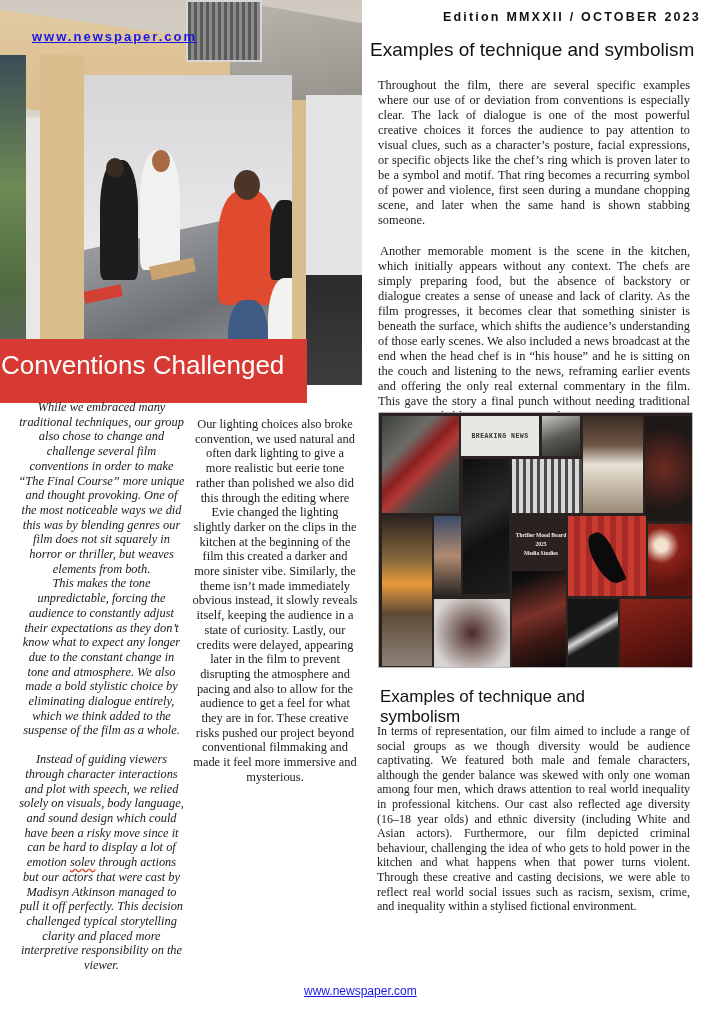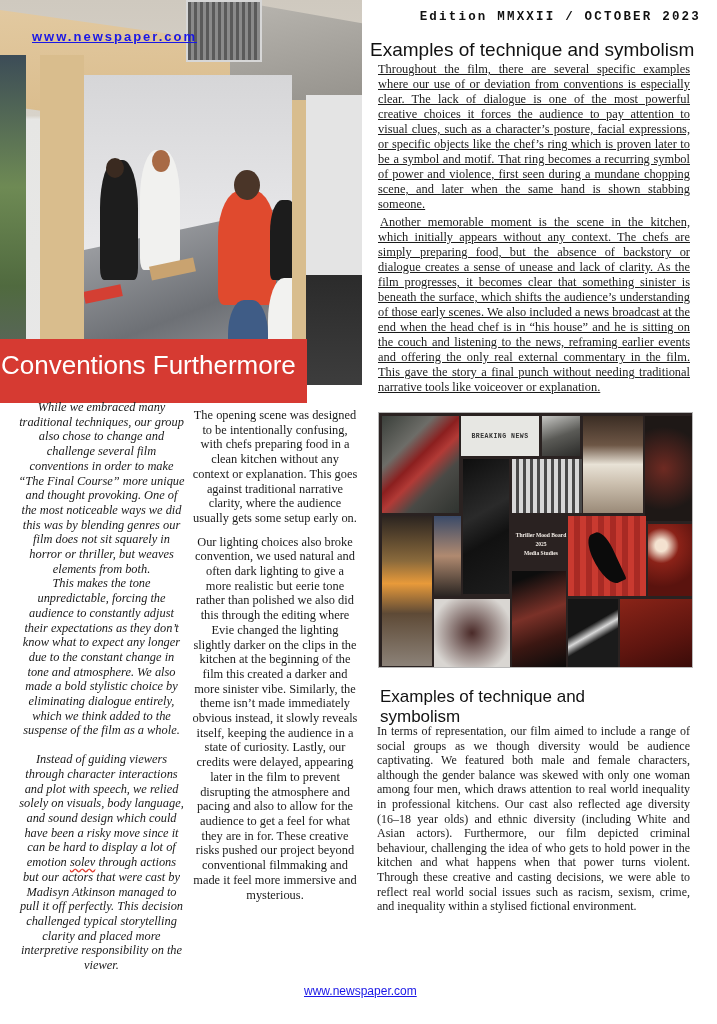--- a/index.html
+++ b/index.html
@@ -39,30 +39,30 @@
   .hero .board { position:absolute; left:150px; top:262px; width:45px; height:14px; background:#c9a370; transform:rotate(-12deg); }
   .hero .redboard { position:absolute; left:84px; top:288px; width:38px; height:12px; background:#d43f33; transform:rotate(-12deg); }
   .hero .bags { position:absolute; left:305px; top:275px; width:57px; height:110px; background: linear-gradient(180deg,#2b2b2b,#3d3d3d); }
   .hero .right-wall { position:absolute; left:306px; top:95px; width:56px; height:185px; background:#e4e4e4; }
 
   .site-url-top {
     position: absolute; left: 32px; top: 29px; font-family: "Liberation Sans", sans-serif;
     font-size: 13px; font-weight: bold; letter-spacing: 2px; color: #1a17e6; text-decoration: underline;
   }
   .edition {
-    position: absolute; right: 16px; top: 10px; font-family: Liberation Mono, monospace;
+    position: absolute; right: 16px; top: 10px; font-family: Liberation Sans, sans-serif;
     font-size: 12.5px; font-weight: bold; letter-spacing: 2.2px; color: #111;
   }
   .h-sans { font-family: "Liberation Sans", sans-serif; font-weight: normal; color:#111; margin:3px; }
   .title-top { position:absolute; left:367px; top:36px; font-size:19px; }
   .body-top {
     position:absolute; left:378px; top:62px; width:312px; font-size:12.4px; line-height:15px;
     text-align: justify; margin:0;
   }
-  .body-top p { margin:0 0 3px 0;text-decoration:underline; }
+  .body-top p { margin:16px 0 3px 0; }
   .body-top p.indent { text-indent: 2px; }
 
   .banner {
     position:absolute; left:0; top:339px; width:307px; height:64px; background:#d63a32;
   }
   .banner-title {
     position:absolute; left:1px; top:350px; font-family:"Liberation Sans", sans-serif; font-size:26px;
     color:#ffffff; white-space:nowrap;
   }
 
@@ -132,31 +132,30 @@
 <a class="site-url-top">www.newspaper.com</a>
 <div class="edition">Edition MMXXII / OCTOBER 2023</div>
 
 <h2 class="h-sans title-top">Examples of technique and symbolism</h2>
 <div class="body-top">
   <p>Throughout the film, there are several specific examples where our use of or deviation from conventions is especially clear. The lack of dialogue is one of the most powerful creative choices it forces the audience to pay attention to visual clues, such as a character’s posture, facial expressions, or specific objects like the chef’s ring which is proven later to be a symbol and motif. That ring becomes a recurring symbol of power and violence, first seen during a mundane chopping scene, and later when the same hand is shown stabbing someone.</p>
   <p class="indent">Another memorable moment is the scene in the kitchen, which initially appears without any context. The chefs are simply preparing food, but the absence of backstory or dialogue creates a sense of unease and lack of clarity. As the film progresses, it becomes clear that something sinister is beneath the surface, which shifts the audience’s understanding of those early scenes. We also included a news broadcast at the end when the head chef is in “his house” and he is sitting on the couch and listening to the news, reframing earlier events and offering the only real external commentary in the film. This gave the story a final punch without needing traditional narrative tools like voiceover or explanation.</p>
 </div>
 
 <div class="banner"></div>
-<h1 class="banner-title" style="margin:0;font-weight:normal;">Conventions Furthermore</h1>
+<h1 class="banner-title" style="margin:0;font-weight:normal;">Conventions Challenged</h1>
 
 <div class="col col1">
   <p>While we embraced many traditional techniques, our group also chose to change and challenge several film conventions in order to make “The Final Course” more unique and thought provoking. One of the most noticeable ways we did this was by blending genres our film does not sit squarely in horror or thriller, but weaves elements from both.</p>
   <p>This makes the tone unpredictable, forcing the audience to constantly adjust their expectations as they don’t know what to expect any longer due to the constant change in tone and atmosphere. We also made a bold stylistic choice by eliminating dialogue entirely, which we think added to the suspense of the film as a whole.</p>
   <div class="gap"></div>
   <p><span>Instead of guiding viewers through character interactions and plot with speech, we relied solely on visuals, body language, and sound design which could have been a risky move since it can be hard to display a lot of emotion </span><span class="squiggle">solev</span><span> through actions but our actors that were cast by Madisyn Atkinson managed to pull it off perfectly. This decision challenged typical storytelling clarity and placed more interpretive responsibility on the viewer.</span></p>
 </div>
 
 <div class="col col2">
-  <p>The opening scene was designed to be intentionally confusing, with chefs preparing food in a clean kitchen without any context or explanation. This goes against traditional narrative clarity, where the audience usually gets some setup early on.</p>
   <div class="gap-s"></div>
   <p>Our lighting choices also broke convention, we used natural and often dark lighting to give a more realistic but eerie tone rather than polished we also did this through the editing where Evie changed the lighting slightly darker on the clips in the kitchen at the beginning of the film this created a darker and more sinister vibe. Similarly, the theme isn’t made immediately obvious instead, it slowly reveals itself, keeping the audience in a state of curiosity. Lastly, our credits were delayed, appearing later in the film to prevent disrupting the atmosphere and pacing and also to allow for the audience to get a feel for what they are in for. These creative risks pushed our project beyond conventional filmmaking and made it feel more immersive and mysterious.</p>
 </div>
 
 <div class="moodboard">
   <div class="tile" style="left:3px;top:3px;width:77px;height:97px;background:linear-gradient(135deg,#3a3f3a 0%,#6d6d68 30%,#8b1f1f 45%,#b23a36 55%,#4a4a46 70%,#2f332f);"></div>
   <div class="breaking">BREAKING NEWS</div>
   <div class="tile" style="left:163px;top:3px;width:38px;height:40px;background:linear-gradient(160deg,#c7c7c4,#5a5a56 50%,#2b2b29);"></div>
   <div class="tile" style="left:204px;top:3px;width:60px;height:97px;background:linear-gradient(180deg,#3b2d24 0%,#6d5645 30%,#e8e2d6 50%,#cbbfae 70%,#9a8a78);"></div>
   <div class="tile" style="left:266px;top:3px;width:47px;height:105px;background:radial-gradient(circle at 40% 50%,#6e2a22,#1e1816 70%);"></div>

